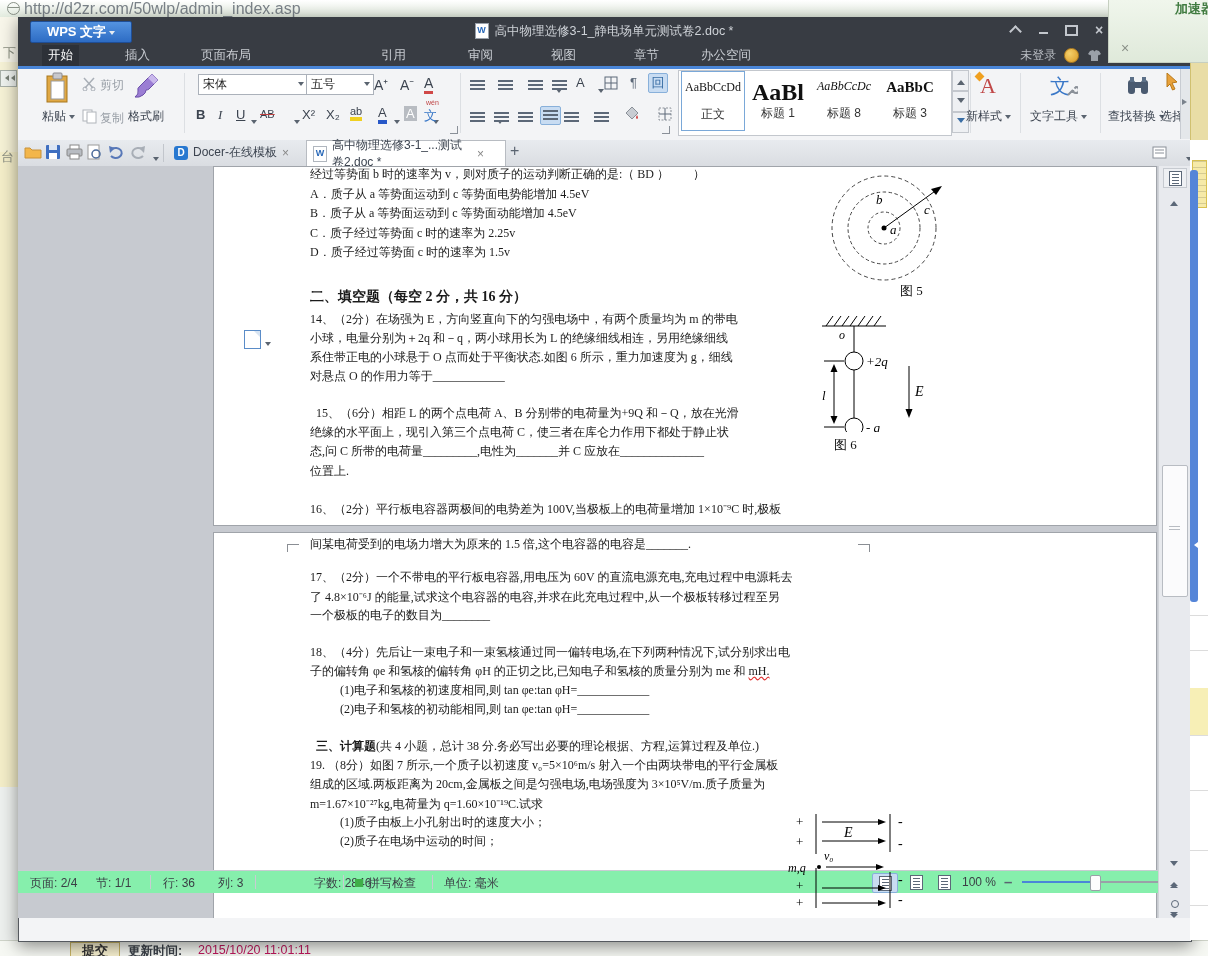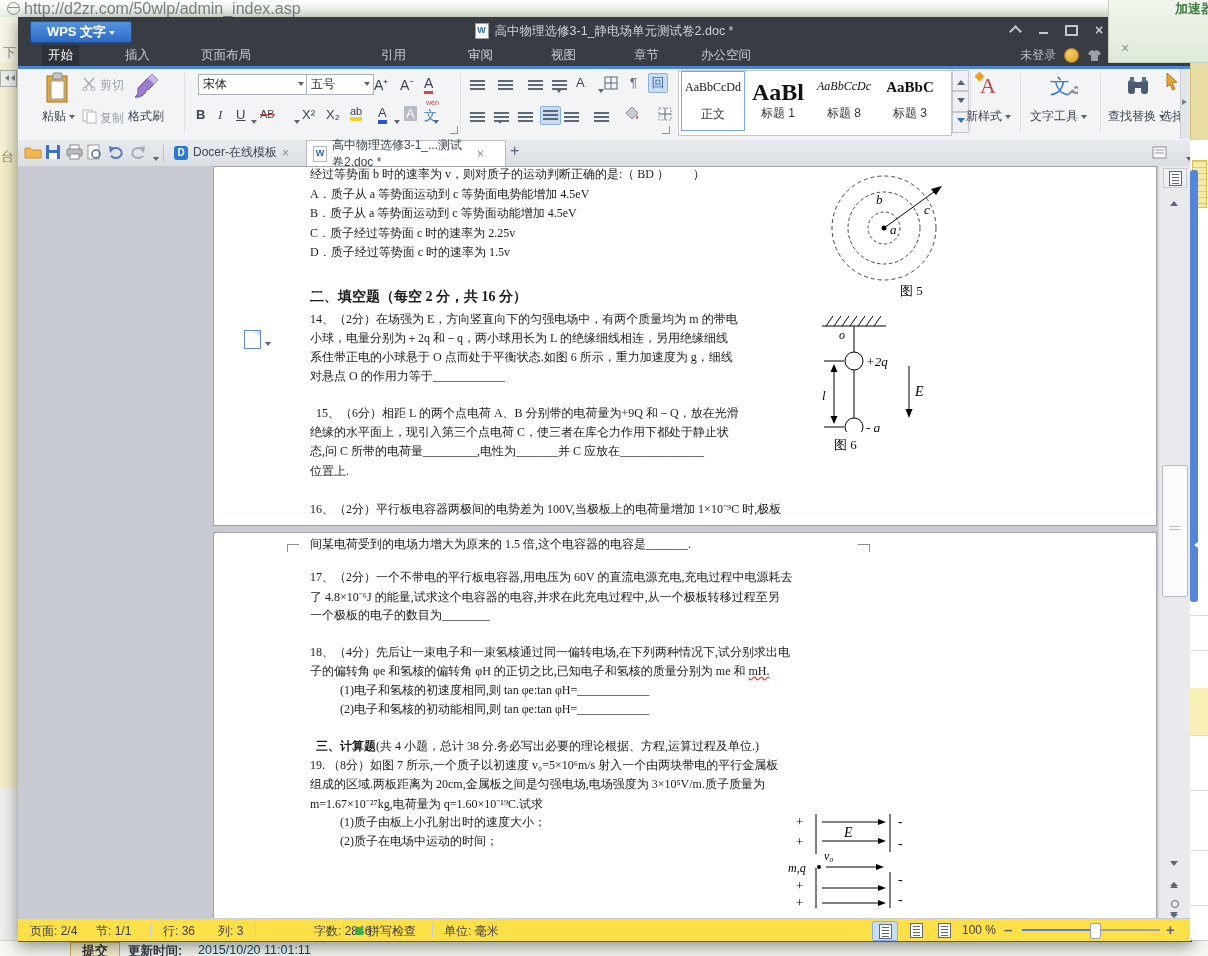--- a/index.html
+++ b/index.html
@@ -29,21 +29,21 @@
   #rightcol .icnbox{position:absolute;left:2px;top:98px;width:13px;height:46px;background:#f6eaa8;border:1px solid #d8c050;
      background-image:repeating-linear-gradient(#00000022 0 1px,transparent 1px 6px);}
   #rightcol .yellow{position:absolute;left:0;top:626px;width:18px;height:47px;background:#f7efb6;}
   #rightcol .ln{position:absolute;left:0;width:18px;border-top:1px solid #dcdcdc;}
   #bscroll{left:1190px;top:170px;width:8px;height:432px;background:#5585d8;border-radius:3px;z-index:56;}
   #bscroll .la{position:absolute;left:1px;top:372px;width:0;height:0;border:3px solid transparent;border-right:4px solid #fff;}
   #bottomstrip{left:0;top:940px;width:1208px;height:16px;background:#f6f8f3;border-top:1px solid #cfd4c9;z-index:5;}
   #submit-btn{position:absolute;left:70px;top:1px;width:48px;height:17px;background:#f7f0cf;border:1px solid #c9b565;
      font-size:13px;font-weight:bold;color:#333;text-align:center;line-height:16px;}
   #upd-label{position:absolute;left:128px;top:2px;font-size:12.5px;font-weight:bold;color:#3a4048;}
-  #upd-value{position:absolute;left:198px;top:2px;font-size:12.5px;color:#0c4a6e;}
+  #upd-value{position:absolute;left:198px;top:2px;font-size:12.5px;color:#be185d;}
   
   #win{left:18px;top:17px;width:1172px;height:923px;background:#f3f4f6;border:1px solid #55595f;
     box-shadow:0 4px 16px rgba(0,0,0,.45);z-index:10;}
   #titlebar{left:18px;top:17px;width:1172px;height:28px;background:#383c43;z-index:11;}
   #wps-btn{position:absolute;left:12px;top:4px;width:100px;height:20px;border-radius:2px;
     background:linear-gradient(#5493e0,#2d6cc4);border:1px solid #1f4e96;color:#fff;font-size:13px;font-weight:bold;
     text-align:center;line-height:19px;}
   #title-center{position:absolute;left:0;right:0;top:0;height:28px;display:flex;align-items:center;justify-content:center;color:#cfd3d8;font-size:12.5px;gap:6px;}
   .wdoc{display:inline-block;width:12px;height:14px;background:#fff;border:1px solid #98a0aa;color:#2868b8;
     font-size:9px;font-weight:bold;text-align:center;line-height:13px;}
@@ -104,21 +104,21 @@
   
   #vscroll{left:1158px;top:166px;width:31px;height:752px;background:#e8eaee;border-left:1px solid #d0d3d8;z-index:12;}
   .scbtn{position:absolute;left:4px;width:22px;height:18px;background:#eef0f3;border:1px solid #c6cad0;text-align:center;}
   .thumb{position:absolute;left:3px;top:299px;width:24px;height:130px;background:#fbfbfc;border:1px solid #b8bcc2;border-radius:2px;}
   .thumb .grip{position:absolute;left:6px;top:60px;width:11px;height:6px;
      background:repeating-linear-gradient(to bottom,#b8bcc2 0 1px,transparent 1px 3px);}
   .tri{display:inline-block;width:0;height:0;border:4px solid transparent;}
   .tu{border-bottom:5px solid #5c6878;} .td{border-top:5px solid #5c6878;}
   .circ{display:inline-block;width:6px;height:6px;border:1.5px solid #5c6878;border-radius:50%;}
   
-  #statusbar{left:18px;top:918px;width:1172px;height:22px;background:#fde047;border-top:1px solid #c8ccd2;z-index:11;
+  #statusbar{left:18px;top:870px;width:1172px;height:22px;background:#86efac;border-top:1px solid #c8ccd2;z-index:11;
      font-size:12px;color:#3a3e45;}
   .st{position:absolute;top:4px;white-space:nowrap;}
   .stsep{position:absolute;top:4px;height:14px;border-left:1px solid #c8ccd2;}
   .greensq{position:absolute;top:8px;width:8px;height:8px;background:#3fae49;}
   .viewbtn{position:absolute;top:2px;width:24px;height:18px;text-align:center;}
   .viewbtn.on{background:#c8dcf2;border:1px solid #88b0da;border-radius:2px;}
   .minipage{display:inline-block;width:11px;height:13px;background:#fff;border:1px solid #5c6878;margin-top:2px;
      background-image:repeating-linear-gradient(#5c6878 0 1px,transparent 1px 3px);background-size:7px 100%;background-position:2px 2px;background-repeat:no-repeat;}
   .zbar{position:absolute;top:10px;height:2px;}
   .zhandle{position:absolute;top:4px;width:9px;height:14px;background:#fdfdfe;border:1px solid #9aa0a8;border-radius:2px;}

